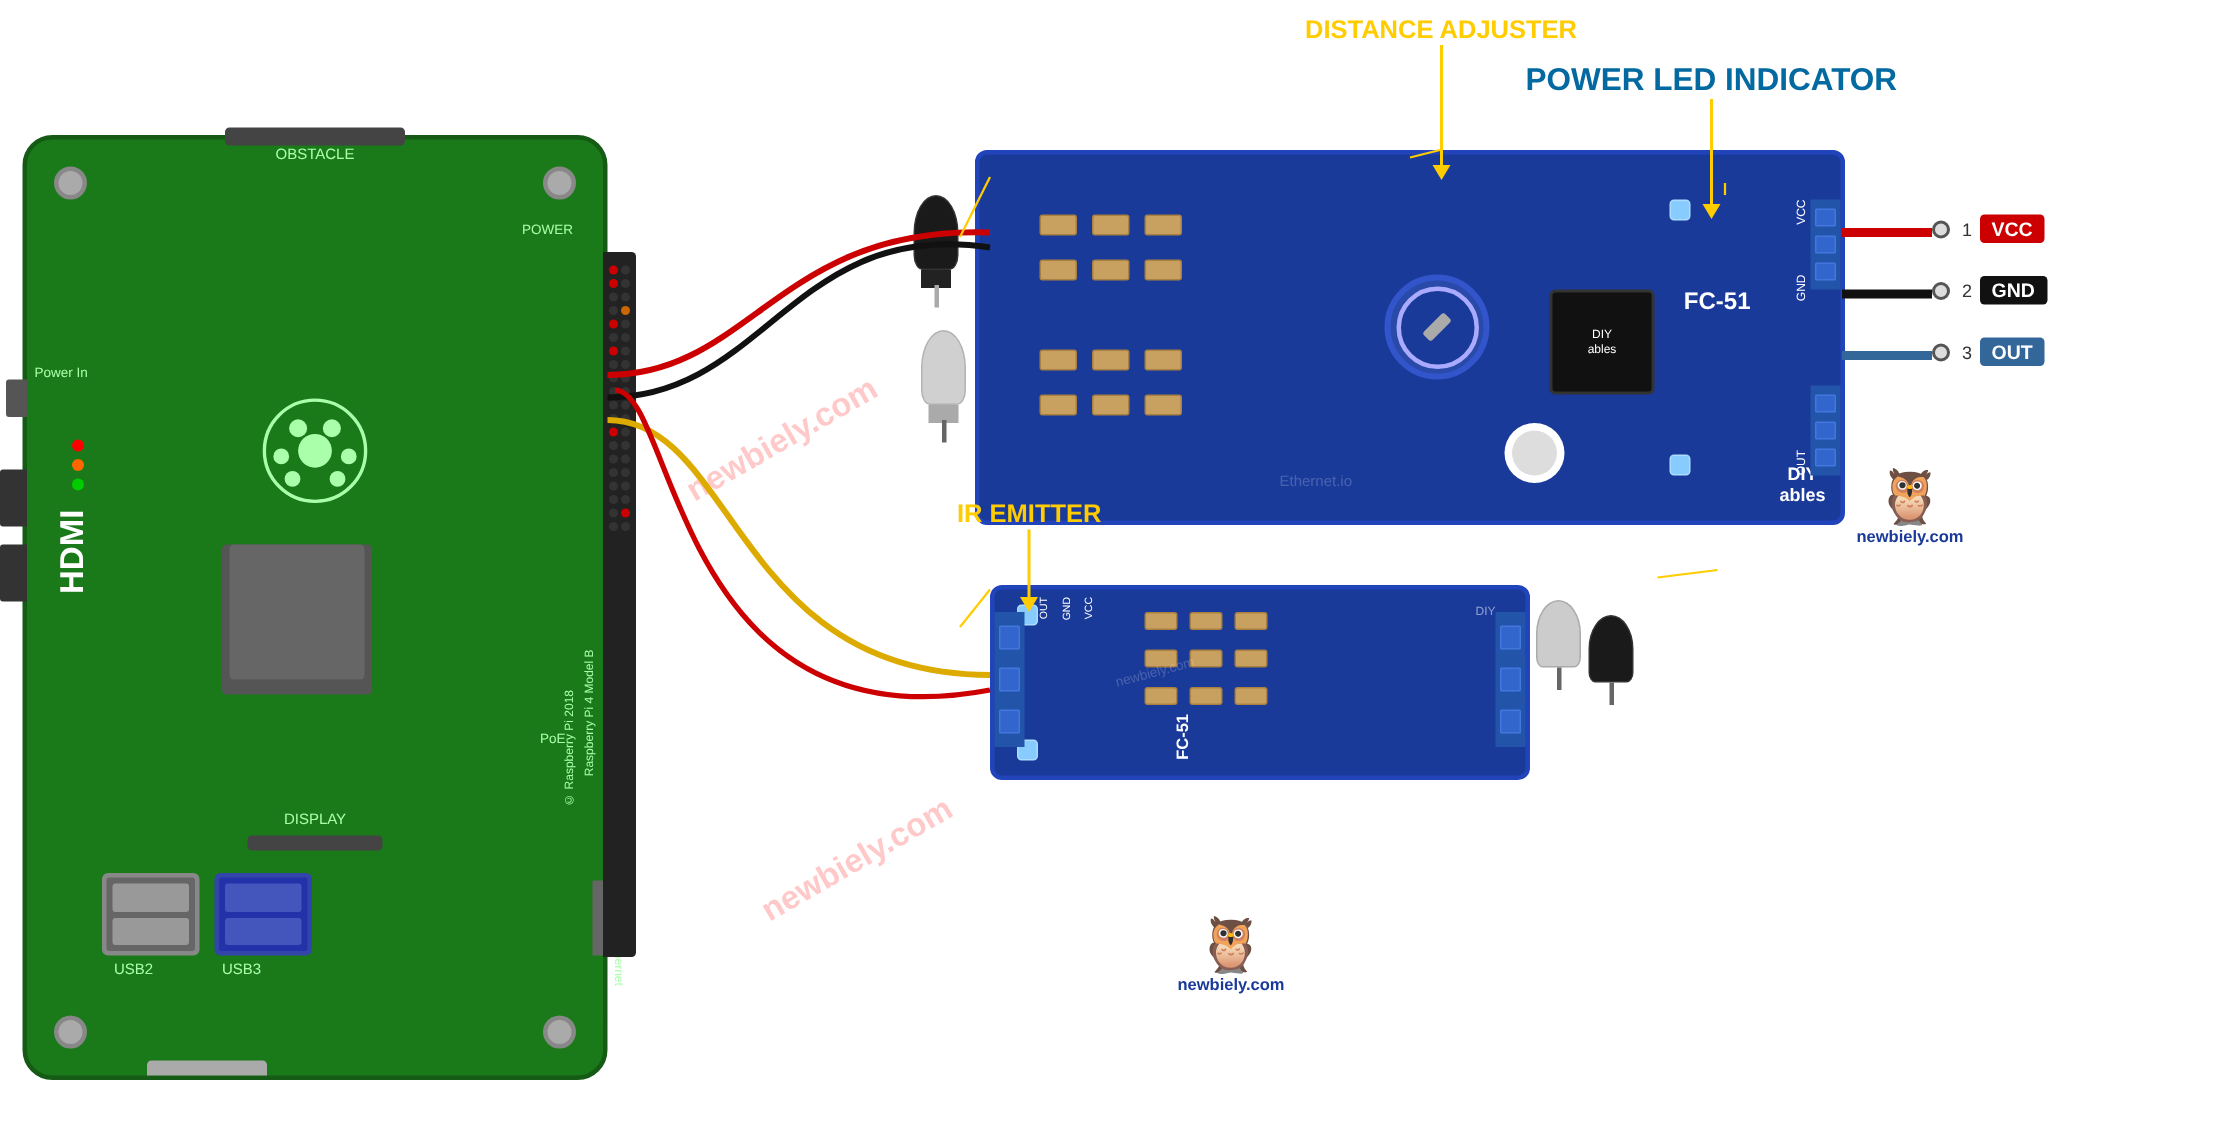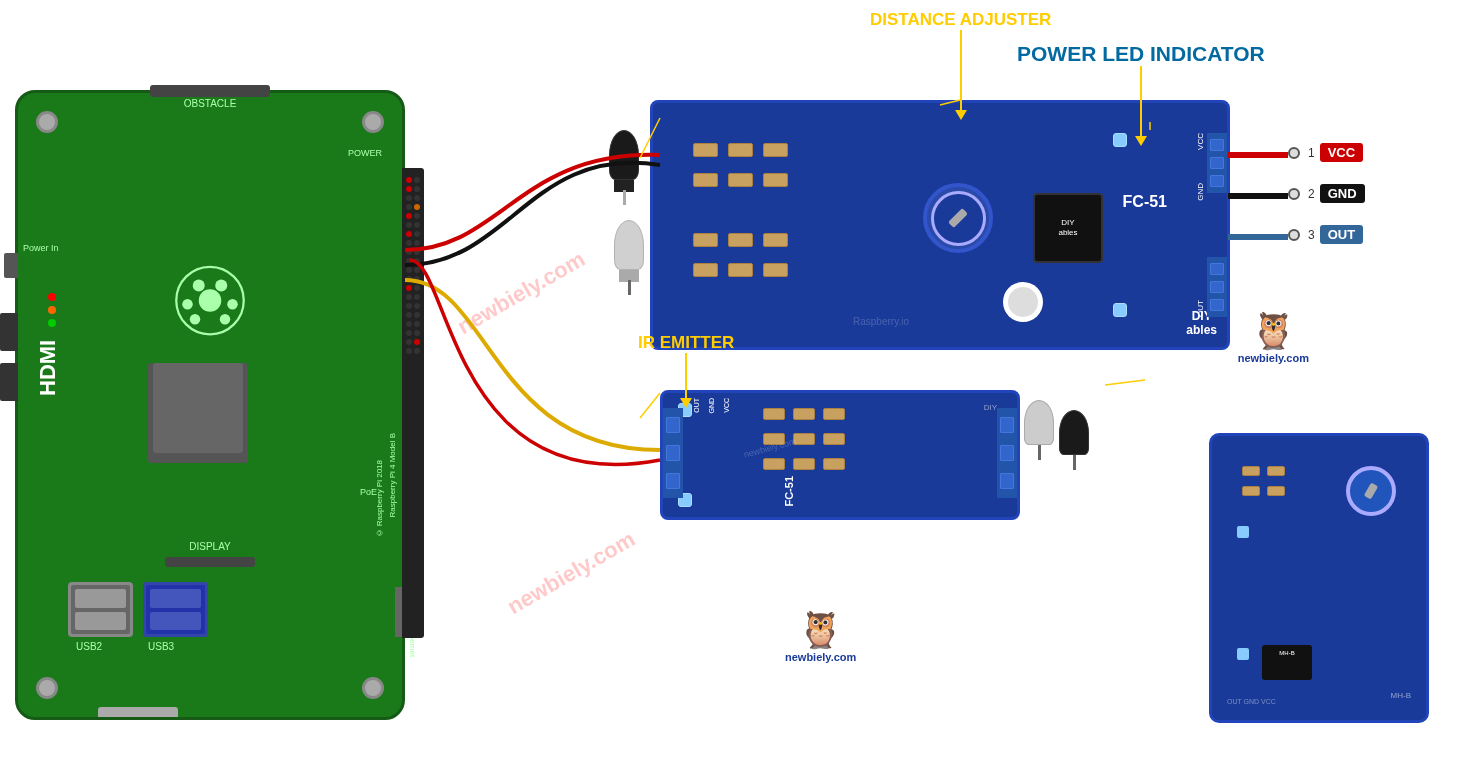--- a/index.html
+++ b/index.html
@@ -343,21 +343,21 @@
     <div style="position:absolute;top:90px;left:380px;width:70px;height:70px;background:#111;border-radius:4px;border:2px solid #333;display:flex;align-items:center;justify-content:center;">
       <div style="color:white;font-size:8px;text-align:center;line-height:1.3;">DIY<br>ables</div>
     </div>
 
     <div class="led-indicator" style="top:30px;right:100px;"></div>
 
     <div class="led-indicator" style="bottom:30px;right:100px;"></div>
 
     <div style="position:absolute;top:90px;right:60px;color:white;font-size:16px;font-weight:bold;">FC-51</div>
 
-    <div style="position:absolute;bottom:20px;left:200px;color:rgba(255,255,255,0.2);font-size:10px;">Raspberry.io</div>
+    <div style="position:absolute;bottom:20px;left:200px;color:rgba(255,255,255,0.2);font-size:10px;">Ethernet.io</div>
 
     <div style="position:absolute;bottom:25px;left:350px;width:40px;height:40px;background:white;border-radius:50%;display:flex;align-items:center;justify-content:center;">
       <div style="width:30px;height:30px;background:#ddd;border-radius:50%;"></div>
     </div>
 
     <div style="position:absolute;bottom:10px;right:10px;color:white;font-size:12px;font-weight:bold;text-align:center;">
       <div>DIY</div>
       <div>ables</div>
     </div>
 
@@ -473,44 +473,20 @@
     <div style="width:0;height:0;border-left:6px solid transparent;border-right:6px solid transparent;border-top:10px solid #ffcc00;margin:0 auto;"></div>
   </div>
 
   <div style="position:absolute;top:42px;left:1017px;">
     <div style="color:#0369a1;font-size:21px;font-weight:bold;text-align:center;">POWER LED INDICATOR</div>
     <div style="width:2px;height:70px;background:#ffcc00;margin:0 auto;"></div>
     <div style="width:0;height:0;border-left:6px solid transparent;border-right:6px solid transparent;border-top:10px solid #ffcc00;margin:0 auto;"></div>
   </div>
 
 
-  <div class="sensor-photo">
-    <div style="position:absolute;top:10px;left:10px;right:10px;bottom:10px;background:#1a3a9a;border-radius:6px;overflow:hidden;">
-
-      <div class="resistor" style="top:20px;left:20px;width:18px;height:10px;"></div>
-      <div class="resistor" style="top:20px;left:45px;width:18px;height:10px;"></div>
-      <div class="resistor" style="top:40px;left:20px;width:18px;height:10px;"></div>
-      <div class="resistor" style="top:40px;left:45px;width:18px;height:10px;"></div>
-
-      <div style="position:absolute;top:20px;right:20px;width:50px;height:50px;background:#2255bb;border-radius:50%;border:4px solid #aaaaff;">
-        <div style="position:absolute;top:50%;left:50%;transform:translate(-50%,-50%);width:8px;height:15px;background:#aaa;border-radius:2px;transform:translate(-50%,-50%) rotate(30deg);"></div>
-      </div>
-
-      <div style="position:absolute;bottom:30px;left:40px;width:50px;height:35px;background:#111;border-radius:3px;">
-        <div style="color:white;font-size:6px;text-align:center;padding-top:5px;">MH-B</div>
-      </div>
-
-      <div style="position:absolute;top:80px;left:15px;width:12px;height:12px;background:#88ccff;border-radius:2px;"></div>
-      <div style="position:absolute;bottom:50px;left:15px;width:12px;height:12px;background:#88ccff;border-radius:2px;"></div>
-
-      <div style="position:absolute;bottom:10px;right:5px;color:rgba(255,255,255,0.5);font-size:8px;">MH-B</div>
-
-      <div style="position:absolute;bottom:5px;left:5px;color:rgba(255,255,255,0.4);font-size:7px;">OUT GND VCC</div>
-    </div>
-  </div>
 
   <div class="owl-logo" style="right:170px;top:310px;">
     <div style="font-size:36px;">🦉</div>
     <div style="font-size:11px;color:#1a3a9a;font-weight:bold;">newbiely.com</div>
   </div>
 
   <div class="owl-logo" style="left:785px;bottom:100px;text-align:center;">
     <div style="font-size:36px;">🦉</div>
     <div style="font-size:11px;color:#1a3a9a;font-weight:bold;">newbiely.com</div>
   </div>

